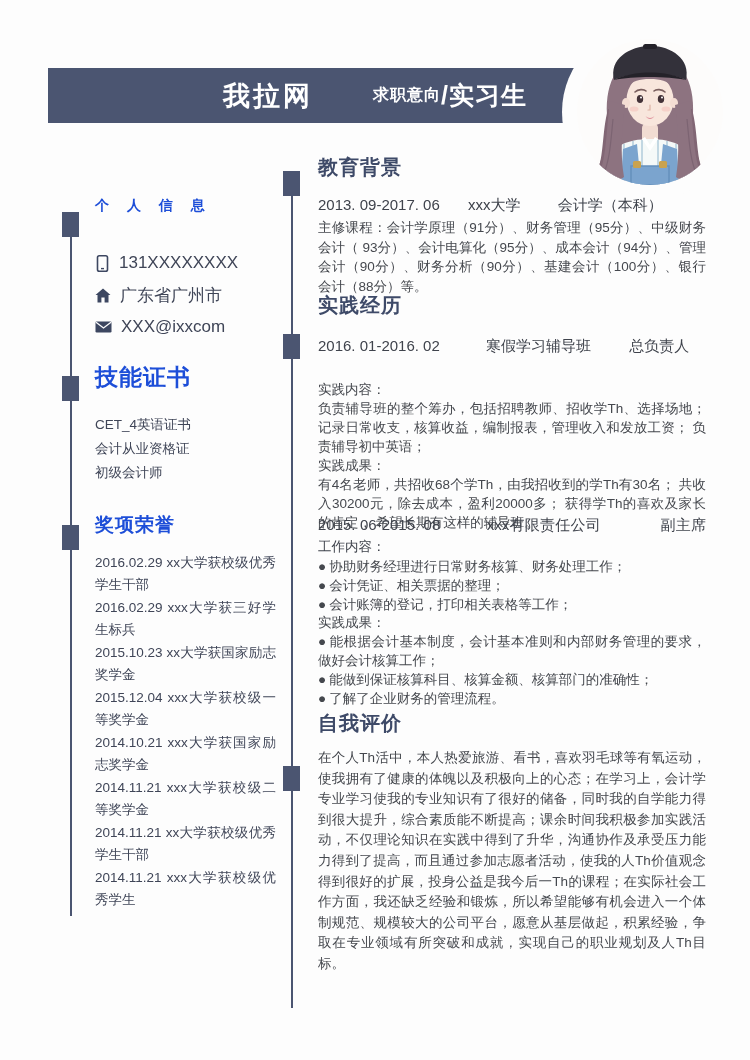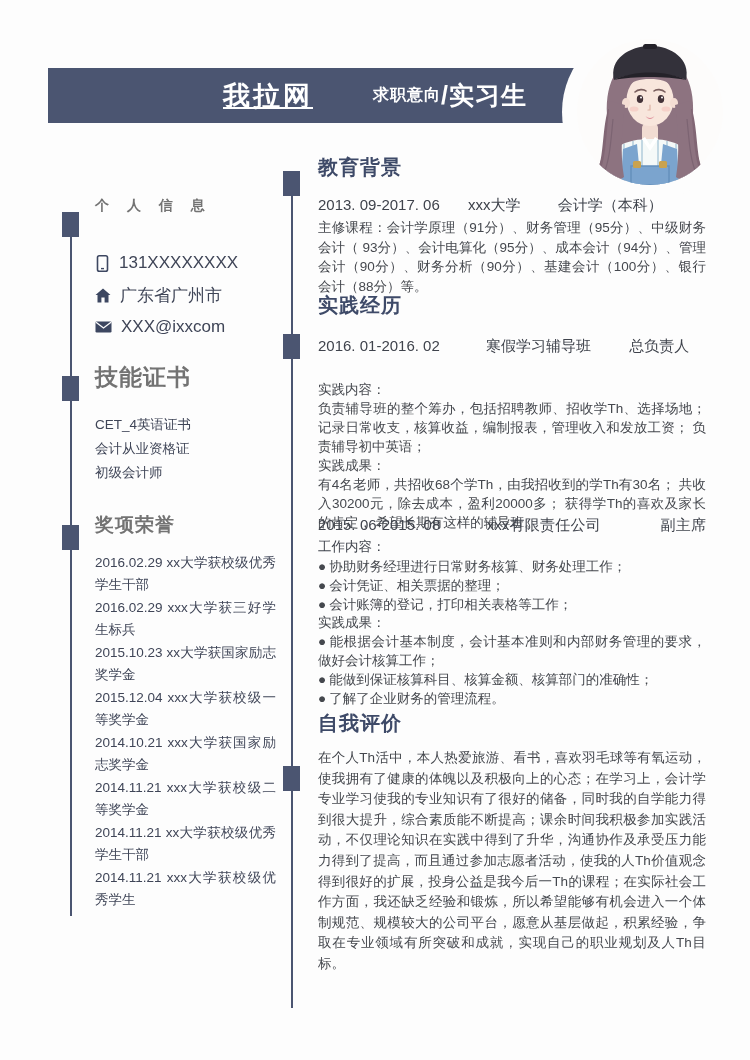--- a/index.html
+++ b/index.html
@@ -6,35 +6,35 @@
   .page {
     position:relative; width:750px; height:1060px; margin:0 auto;
     background:#fdfdfd; overflow:hidden;
     font-family:"Liberation Sans","DejaVu Sans",sans-serif;
     color:#45484e;
   }
   
   .topbar { position:absolute; left:48px; top:68px; width:592px; height:55px; background:#4b5571; }
   .brand { position:absolute; left:130px; top:0; width:180px; height:55px;
            display:flex; align-items:center; justify-content:center;
-           color:#ffffff; font-size:27px; font-weight:bold; letter-spacing:3px;text-decoration:underline; }
+           color:#ffffff; font-size:27px; font-weight:bold; letter-spacing:3px; }
   .intent { position:absolute; left:325px; top:0; height:55px; display:flex; align-items:center; color:#fff; }
   .intent .lbl { font-size:16px; font-weight:bold; letter-spacing:1px; }
   .intent .val { font-size:25px; font-weight:bold; letter-spacing:1px; }
   .avatar-cut { position:absolute; left:562px; top:24px; width:176px; height:176px;
                 border-radius:50%; background:#fdfdfd; }
   .avatar { position:absolute; left:577px; top:39px; width:146px; height:146px;
             border-radius:50%; overflow:hidden; }
   
   .vline { position:absolute; width:2px; background:#4b5571; }
   .vline.left  { left:70px;  top:213px; height:703px; }
   .vline.right { left:291px; top:171px; height:837px; }
   .sq { position:absolute; width:17px; height:25px; background:#4b5571; }
   
-  .side-title { position:absolute; left:95px; color:#737373; font-weight:bold; }
+  .side-title { position:absolute; left:95px; color:#1d4ed8; font-weight:bold; }
   .pi-title { top:197px; font-size:14px; letter-spacing:7px; }
   .sk-title { top:362px; font-size:23px; letter-spacing:1px; }
   .aw-title { top:512px; font-size:19px; letter-spacing:1px;text-align:center; }
   .contacts { position:absolute; left:95px; top:252px; width:180px; }
   .contact-row { display:flex; align-items:center; gap:9px; height:22px; margin-bottom:10px;
                  font-size:17px; color:#3f4557; }
   .contact-row svg { flex:0 0 auto; }
   .skill-list { position:absolute; left:95px; top:413px; width:180px; margin:0; padding:0;
                 list-style:none; font-size:13.5px; line-height:24px; color:#3f4557; }
   .award-list { position:absolute; left:95px; top:552px; width:181px; margin:0; padding:0;

